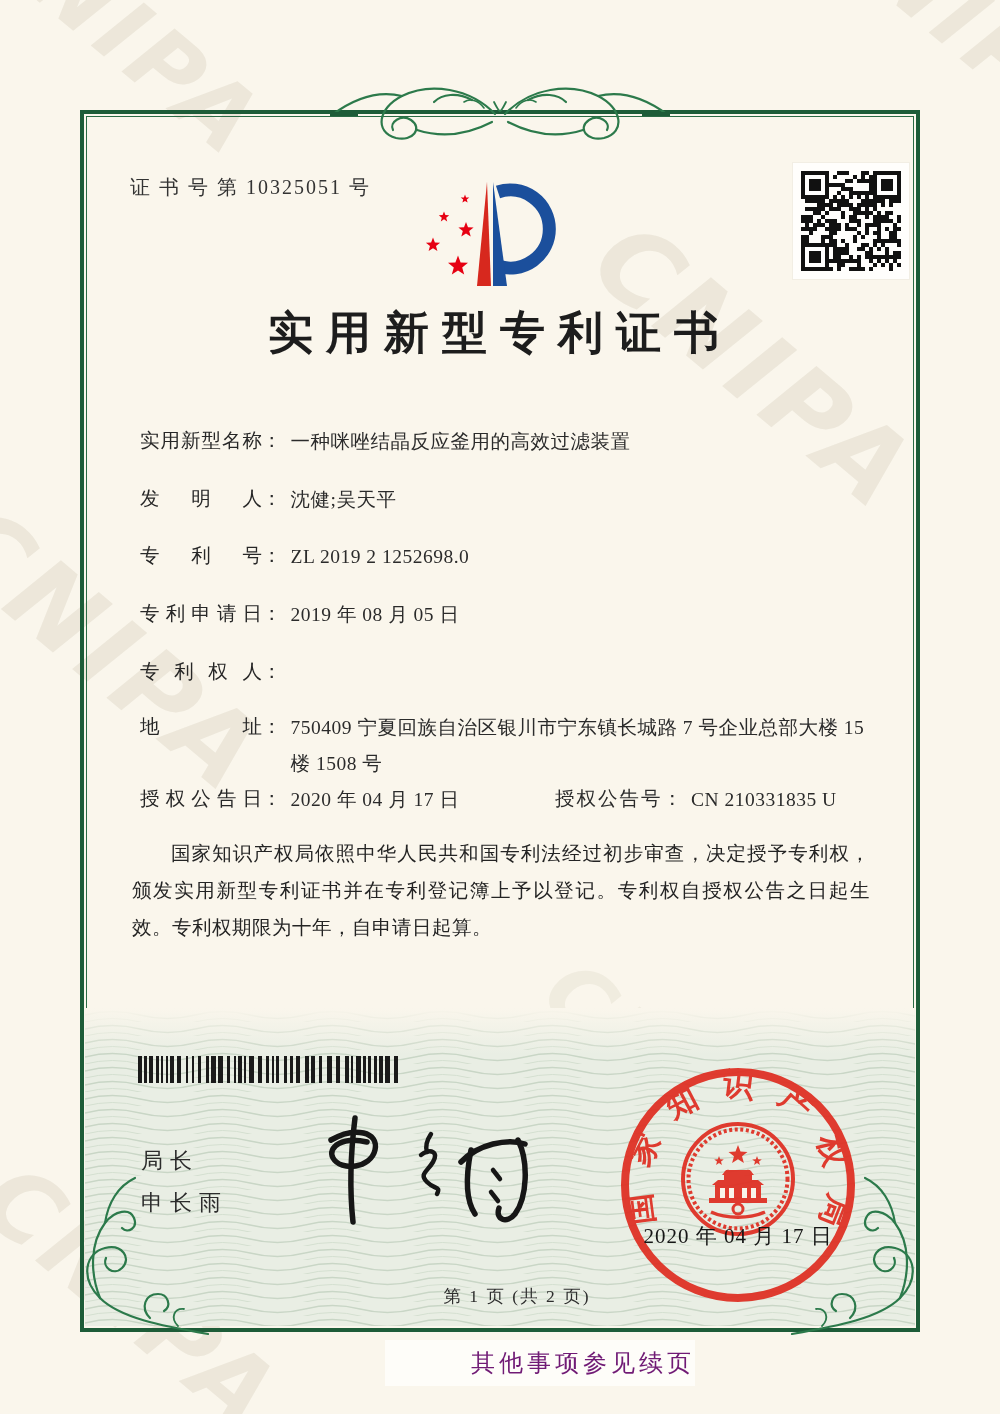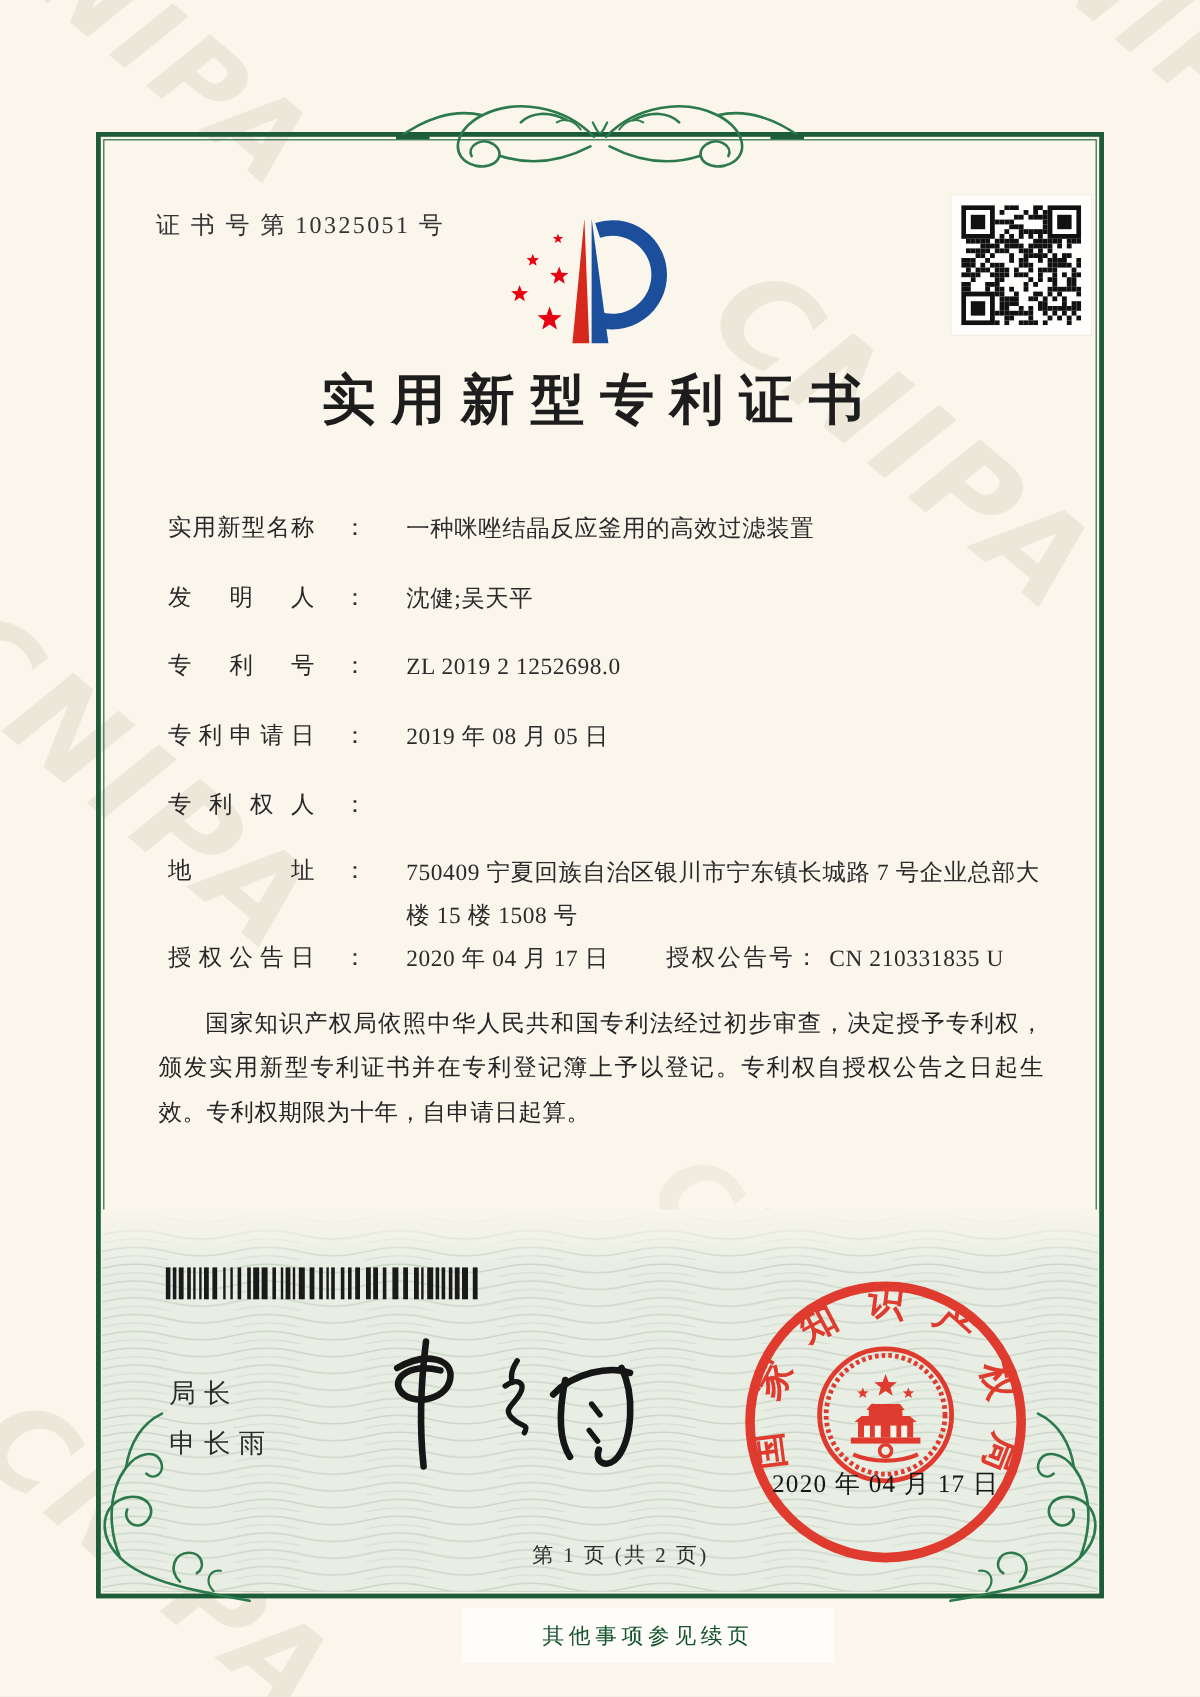--- a/index.html
+++ b/index.html
@@ -24,42 +24,42 @@
   .band-fade { position:absolute; left:85px; top:1008px; width:830px; height:46px;
     background:linear-gradient(#faf6ec, rgba(250,246,236,0)); }
   
   .cert-no { position:absolute; left:130px; top:174px; font-size:20px; letter-spacing:2px; color:#333; }
   .logo { position:absolute; left:392px; top:168px; }
   .qr-box { position:absolute; left:793px; top:163px; width:116px; height:116px; background:#fffefc; box-shadow:0 0 0 1px rgba(0,0,0,0.03); }
   .qr-box svg { position:absolute; left:8px; top:8px; }
   .title { position:absolute; left:0; top:303px; width:100%; text-align:center;
     font-size:45px; font-weight:bold; letter-spacing:13px; color:#1d1d1d;font-family:Liberation Mono, monospace; }
   
-  .row { position:absolute; left:140px; width:730px; font-size:19.5px; line-height:34px; display:flex; align-items:flex-start;gap:24px; }
+  .row { position:absolute; left:140px; width:730px; font-size:19.5px; line-height:34px; display:flex; align-items:flex-start; }
   .lbl { display:inline-block; width:122px; text-align:justify; text-align-last:justify; color:#272727; flex:0 0 122px; }
   .colon { flex:0 0 auto; }
   .val { margin-left:9px; letter-spacing:0.5px; flex:1 1 auto; line-height:36px; }
   .grant-pair2 { position:absolute; left:415px; top:0; display:flex; }
   .grant-pair2 .lbl2 { letter-spacing:2px; }
   
   .body-text { position:absolute; left:132px; top:835px; width:738px; font-size:19.5px;
     line-height:37px; text-align:justify; color:#242424; }
   .body-text p { text-indent:2em; letter-spacing:0.5px; }
   
   .barcode { position:absolute; left:138px; top:1056px; }
   .signer { position:absolute; left:141px; top:1140px; font-family:"Liberation Sans","DejaVu Sans",sans-serif;
     font-size:22px; color:#2c2c2c; letter-spacing:7px; line-height:42px; }
   .signature { position:absolute; left:293px; top:1110px; }
   .seal { position:absolute; left:613px; top:1060px; opacity:0.94; }
   .seal-date { position:absolute; left:618px; top:1222px; width:240px; text-align:center;
     font-size:21px; color:#161616; letter-spacing:1px; z-index:5; }
   .page-no { position:absolute; left:0; top:1284px; width:100%; text-align:center;
     font-size:17.5px; letter-spacing:2px; color:#2e2e2e;padding-left:34px; }
   .footer-strip { position:absolute; left:385px; top:1340px; width:310px; height:46px; background:#fefdf9; }
-  .footer-note { width:100%; text-align:center; line-height:46px; font-size:18px; letter-spacing:4px; color:#14532d; }
+  .footer-note { width:100%; text-align:right; line-height:46px; font-size:24px; letter-spacing:4px; color:#701a75; }
   .orn { position:absolute; pointer-events:none; }
 </style>
 </head>
 <body>
 
 <div class="page">
 
   <span class="wm" style="left:-50px; top:-25px; font-size:92px;">CNIPA</span>
   <span class="wm" style="left:788px; top:-38px; font-size:92px;">CNIPA</span>
   <span class="wm" style="left:565px; top:305px; font-size:104px;">CNIPA</span>

